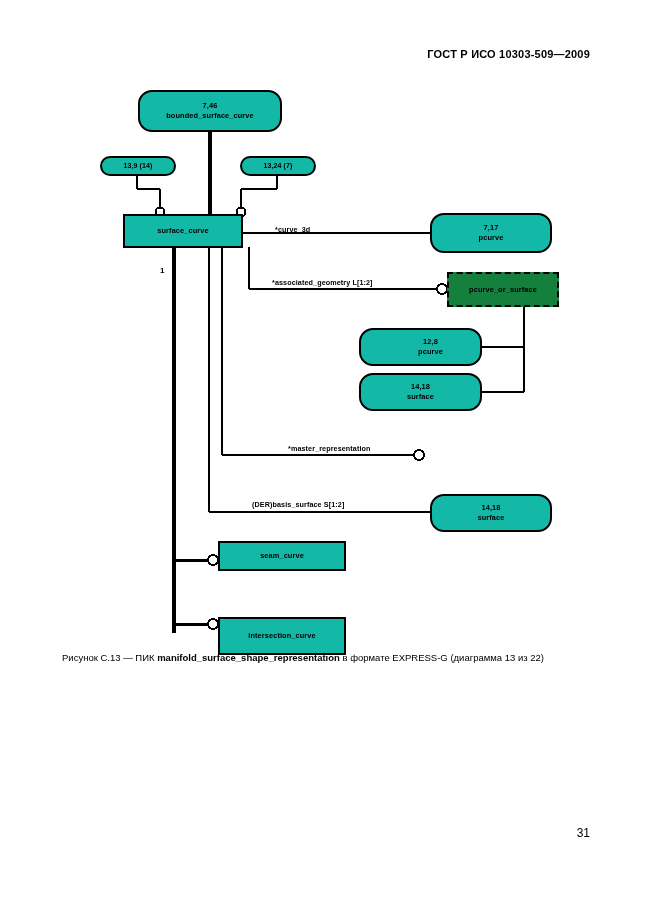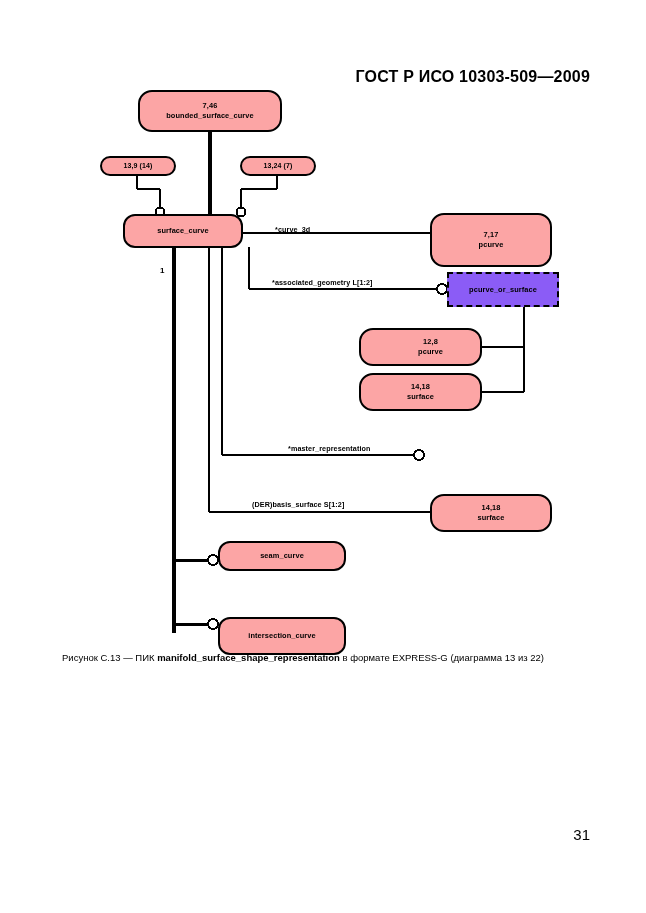--- a/index.html
+++ b/index.html
@@ -2,44 +2,44 @@
 <html><head>
 <meta charset="utf-8">
 <style>
   html,body{margin:0;padding:0;background:#fff;}
   body{width:646px;height:913px;position:relative;overflow:hidden;
        font-family:"Liberation Sans",sans-serif;color:#000;}
 
   .page{position:absolute;inset:0;}
 
   
-  .doc-header{position:absolute;top:48px;right:56px;font-size:16px;font-weight:bold;
-              letter-spacing:.2px;white-space:nowrap;margin-top:20px;}
-  .page-number{position:absolute;top:826px;right:56px;font-size:15px;}
+  .doc-header{position:absolute;top:48px;right:56px;font-size:11px;font-weight:bold;
+              letter-spacing:.2px;white-space:nowrap;}
+  .page-number{position:absolute;top:826px;right:56px;font-size:12px;}
 
   .figure-caption{position:absolute;left:62px;top:652px;width:530px;
                   font-size:9.5px;line-height:1.35;white-space:nowrap;}
   .figure-caption b{font-weight:bold;}
 
   
   .diagram{position:absolute;left:0;top:0;width:646px;height:640px;}
   .diagram svg{position:absolute;left:0;top:0;}
 
   
   .node{position:absolute;box-sizing:border-box;display:flex;flex-direction:column;
         align-items:center;justify-content:center;text-align:center;
         font-size:7.4px;font-weight:bold;line-height:1.32;letter-spacing:.1px;
-        background:#fca5a5;border:2px solid #000;}
+        background:#14b8a6;border:2px solid #000;}
   .node .num{display:block;}
   .node .nm{display:block;}
 
   .rounded{border-radius:14px;}
   .oval{border-radius:11px;font-size:7px;}
-  .rect{border-radius:12px;}
-  .dashed{border:2px dashed #000;background:#8b5cf6;}
+  .rect{border-radius:0;}
+  .dashed{border:2px dashed #000;background:#15803d;}
 
   
   .elabel{position:absolute;font-size:7.2px;font-weight:bold;white-space:nowrap;
           letter-spacing:.1px;background:transparent;}
   .card{position:absolute;font-size:8px;font-weight:bold;}
 </style>
 </head>
 <body>
 
 <div class="page">
@@ -105,21 +105,21 @@
     </div>
 
     <div class="node rect" style="left:123px;top:214px;width:120px;height:34px;">
       <span class="nm">surface_curve</span>
     </div>
 
     <div class="card" style="left:160px;top:266px;">1</div>
 
     <div class="elabel" style="left:275px;top:225px;">*curve_3d</div>
 
-    <div class="node rounded" style="left:430px;top:213px;width:122px;height:54px;">
+    <div class="node rounded" style="left:430px;top:213px;width:122px;height:40px;">
       <span class="num">7,17</span>
       <span class="nm">pcurve</span>
     </div>
 
     <div class="elabel" style="left:272px;top:278px;">*associated_geometry L[1:2]</div>
 
     <div class="node dashed" style="left:447px;top:272px;width:112px;height:35px;">
       <span class="nm">pcurve_or_surface</span>
     </div>
 

